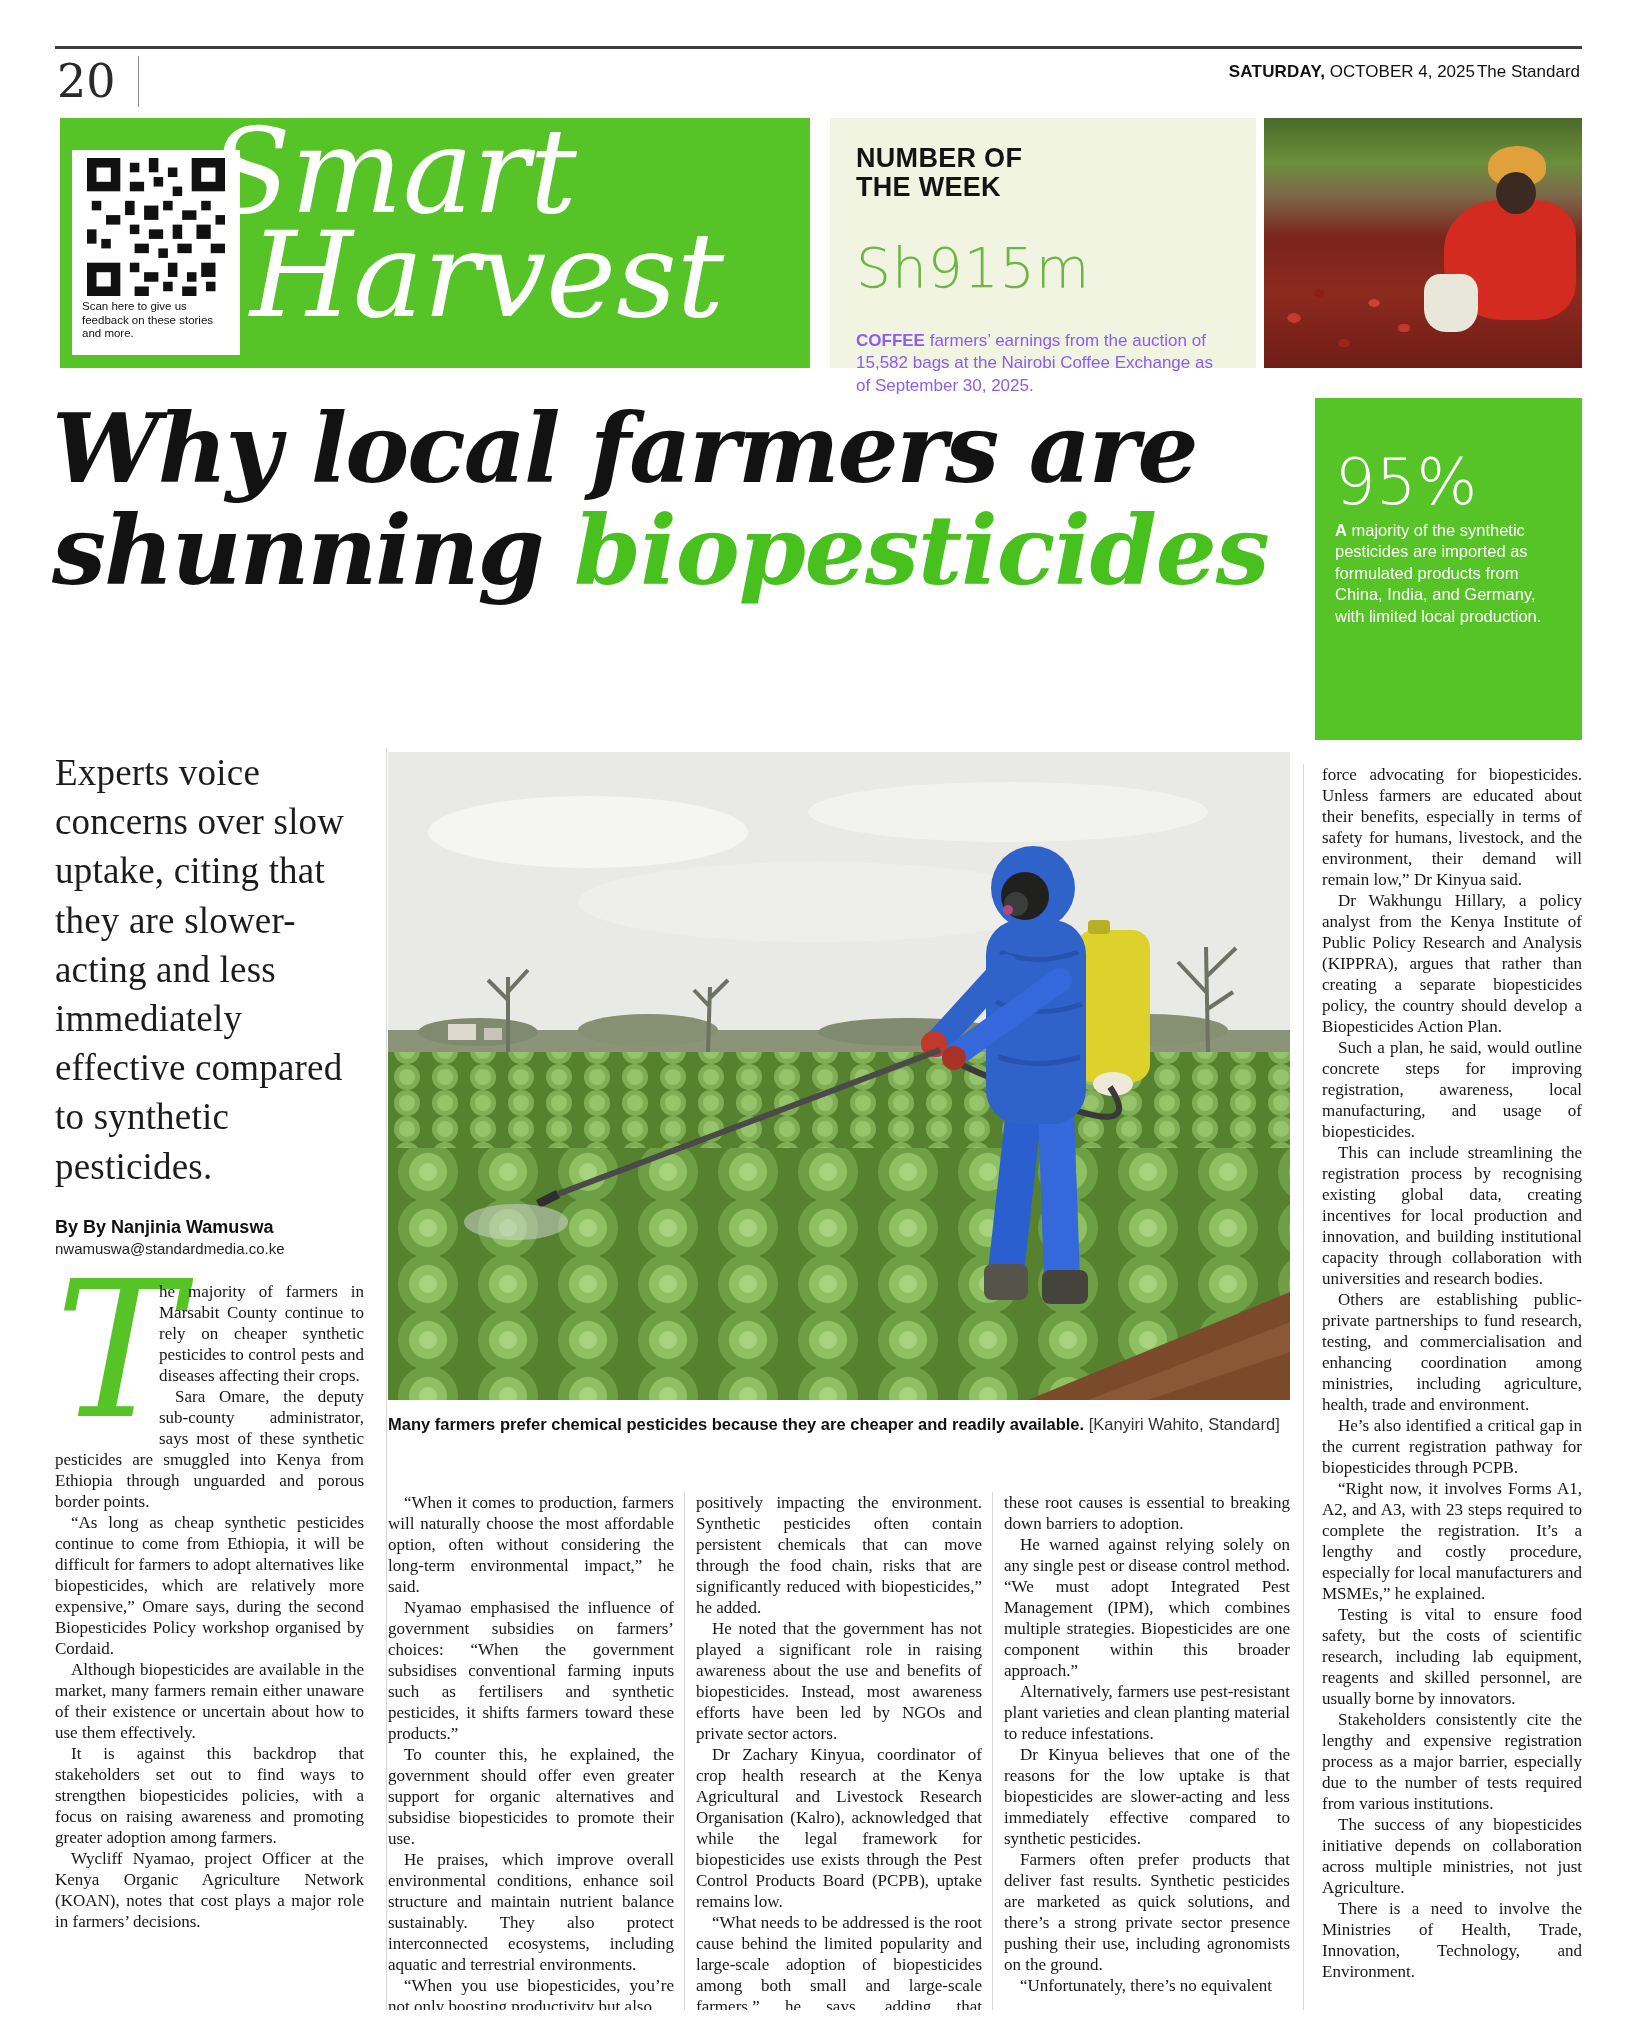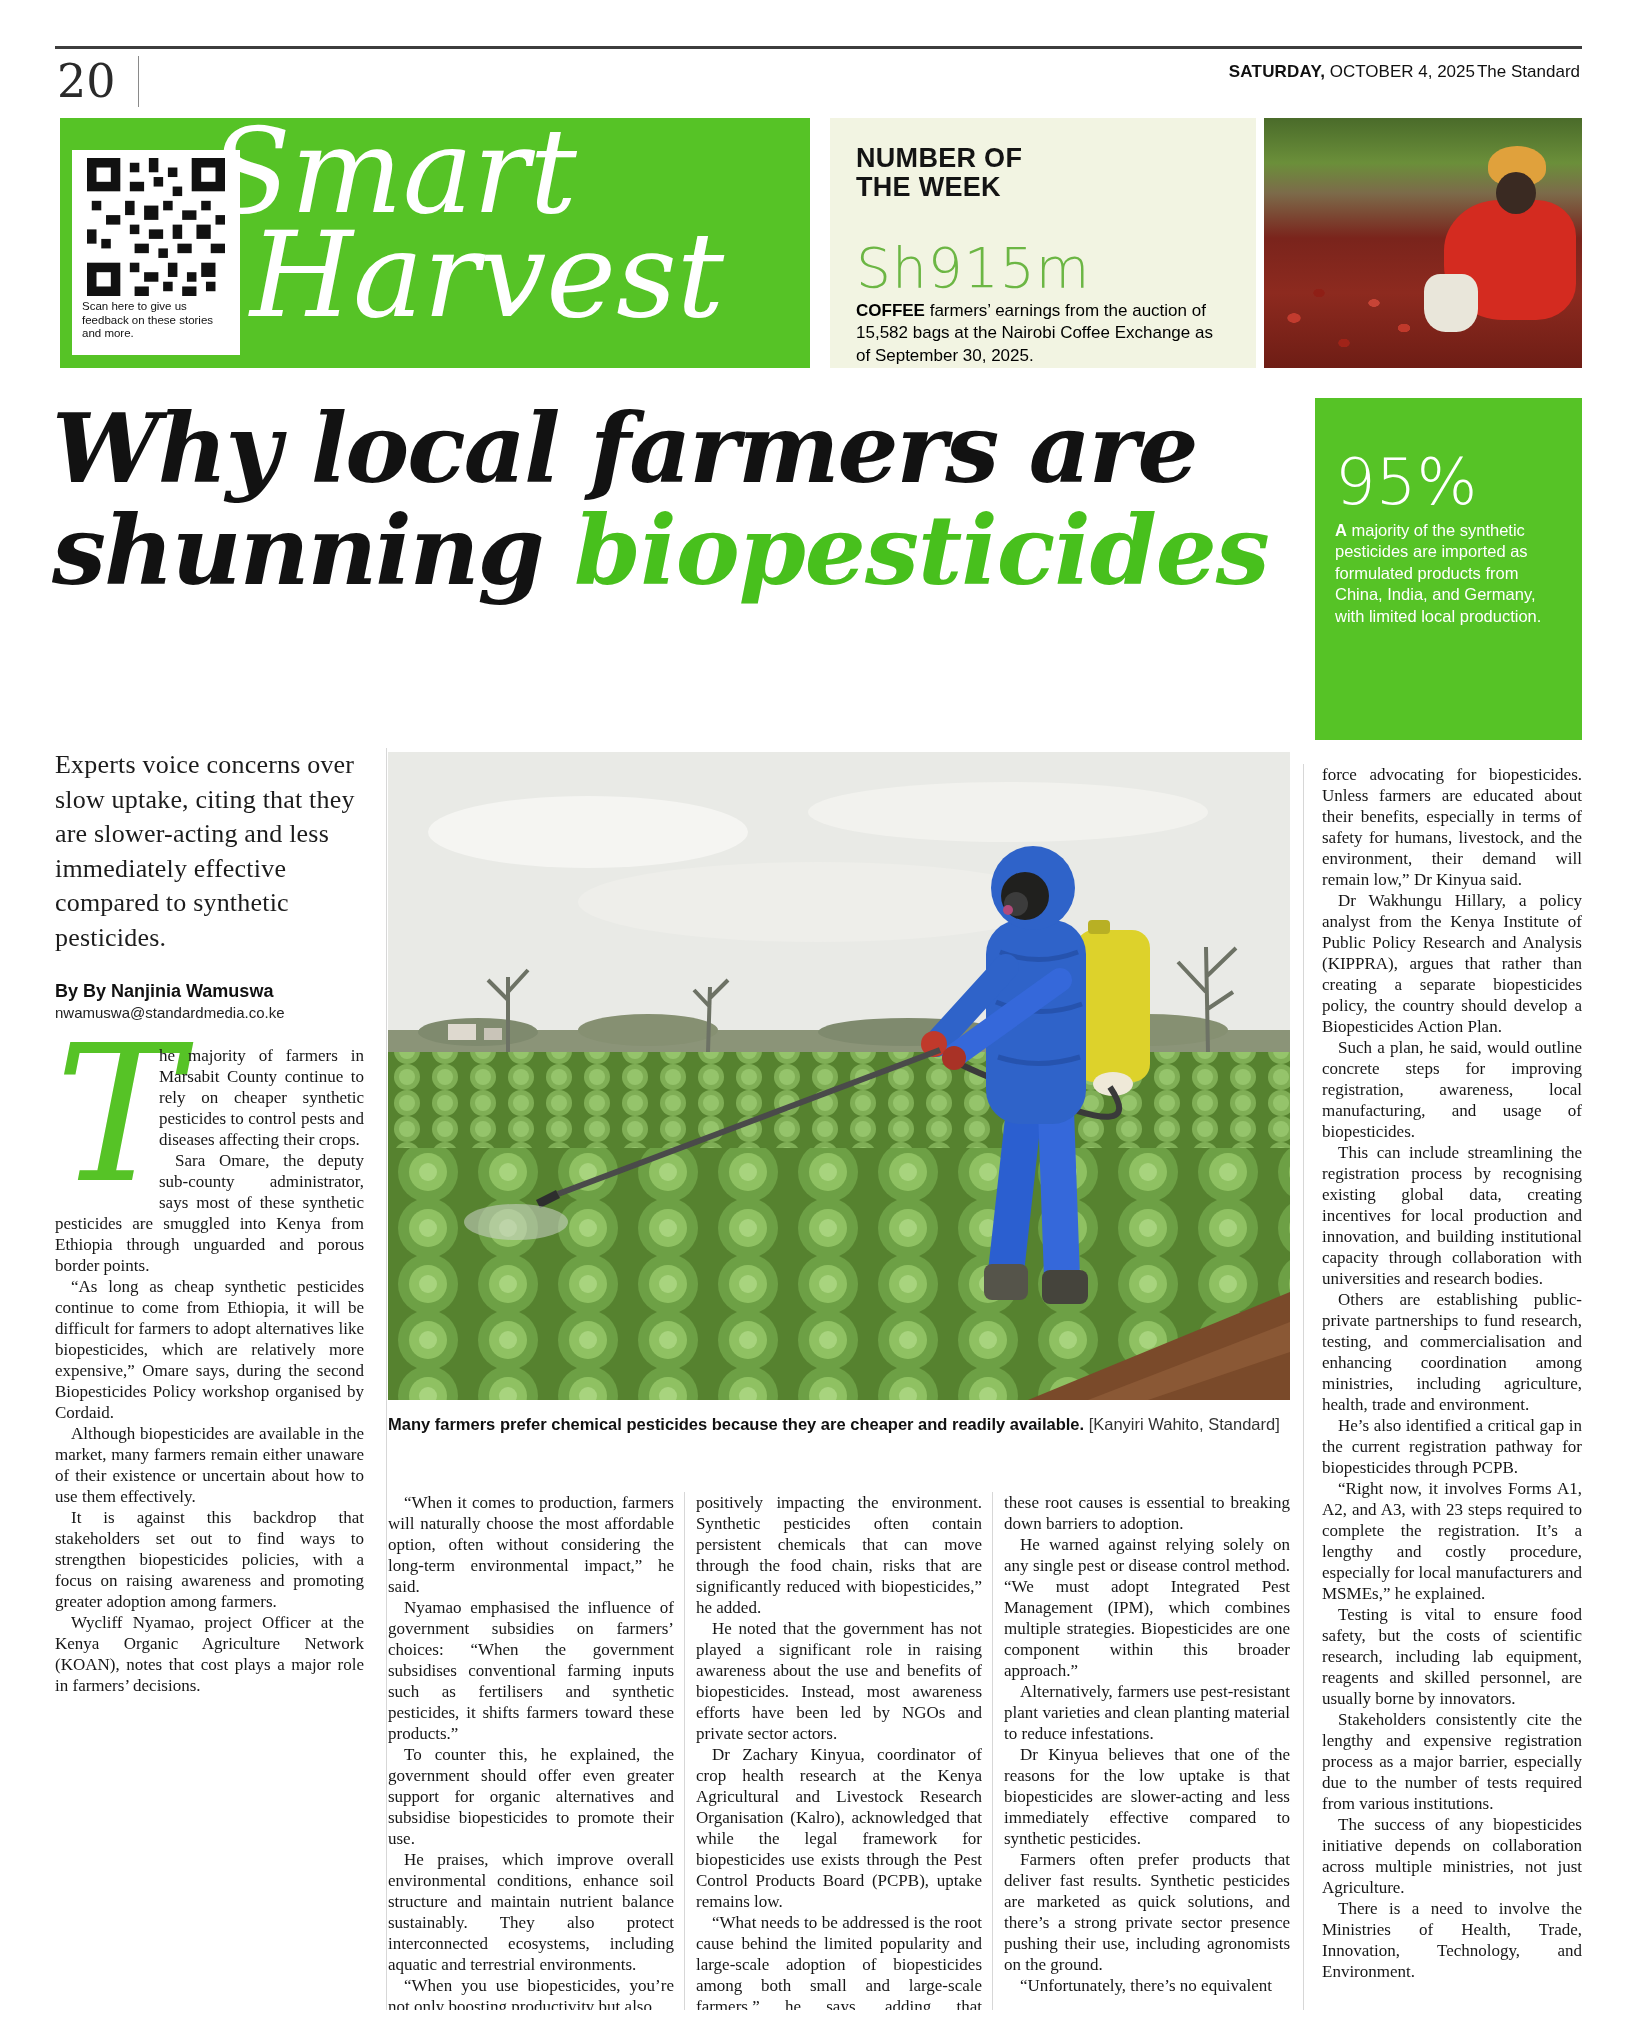--- a/index.html
+++ b/index.html
@@ -20,21 +20,21 @@
   
   .masthead { position:absolute; left:60px; top:118px; width:750px; height:250px; background:#56c326; }
   .mast-title { position:absolute; left:150px; top:2px; font-family:"DejaVu Serif", serif; font-style:italic; color:#ffffff; font-size:118px; line-height:.88; white-space:nowrap; }
   .mast-title .l2 { margin-left:40px; display:block; }
   .qr-box { position:absolute; left:12px; top:32px; width:168px; height:205px; background:#ffffff; padding:8px 10px; }
   .qr-box svg { display:block; margin:0 auto; }
   .qr-caption { font-family:"Liberation Sans", sans-serif; font-size:11.5px; line-height:1.18; color:#111; margin-top:4px; }
   .now-box { position:absolute; left:830px; top:118px; width:426px; height:250px; background:#f2f4e2; padding:26px 26px 0 26px; font-family:"Liberation Sans", sans-serif; }
   .now-label { font-size:27px; font-weight:bold; color:#141414; line-height:1.08; letter-spacing:.3px; }
   .now-value { margin-top:34px; font-family:"DejaVu Sans", sans-serif; font-weight:200; font-size:55px; color:#6cb644; letter-spacing:1px; }
-  .now-desc { margin-top:0; font-size:17px; line-height:1.3; color:#000000; }
+  .now-desc { margin-top:30px; font-size:17px; line-height:1.3; color:#8b5cf6; }
   .now-desc .b { font-weight:bold; }
   .coffee-photo { position:absolute; left:1264px; top:118px; width:318px; height:250px; overflow:hidden;
     background:
       radial-gradient(14px 10px at 30px 200px, #c23b2e 0 45%, transparent 50%),
       radial-gradient(12px 9px at 80px 225px, #a02318 0 45%, transparent 50%),
       radial-gradient(13px 9px at 140px 210px, #c0392b 0 45%, transparent 50%),
       radial-gradient(12px 9px at 55px 175px, #8f1f16 0 45%, transparent 50%),
       radial-gradient(12px 8px at 110px 185px, #c74436 0 45%, transparent 50%),
       linear-gradient(180deg, #4a6b2a 0%, #6b8f3a 18%, #7c6b4a 30%, #7a241c 48%, #8d2a1f 70%, #6e1d15 100%);
   }
@@ -45,21 +45,21 @@
   .cp-sack { position:absolute; right:98px; top:128px; width:54px; height:58px; background:#e9e6da; border-radius:30% 30% 40% 40%; }
   
   .headline { position:absolute; left:52px; top:398px; width:1245px; font-family:"DejaVu Serif", serif; font-style:italic; font-size:96px; line-height:1.06; color:#121212; letter-spacing:-2px; }
   .headline .green { color:#48c01d; font-weight:bold; letter-spacing:-1px; }
   .stat-box { position:absolute; left:1315px; top:398px; width:267px; height:342px; background:#56c326; color:#ffffff; padding:16px 20px; font-family:"Liberation Sans", sans-serif; }
   .stat-value { margin-top:36px; font-family:"DejaVu Sans", sans-serif; font-weight:200; font-size:64px; line-height:1; }
   .stat-text { margin-top:6px; font-size:16.5px; line-height:1.3; }
   .stat-text .b { font-weight:bold; }
   
   .left-col { position:absolute; left:55px; top:748px; width:332px; height:1262px; padding-right:22px; border-right:1px solid #d7d7d7; overflow:hidden; }
-  .standfirst { font-size:26px; line-height:1.33; color:#1c1c1c; letter-spacing:.2px; }
+  .standfirst { font-size:37px; line-height:1.33; color:#1c1c1c; letter-spacing:.2px; }
   .byline { margin-top:26px; font-family:"Liberation Sans", sans-serif; }
   .byline .name { font-weight:bold; font-size:18px; color:#111; }
   .byline .email { font-size:15px; color:#222; margin-top:2px; }
   .bodytext { font-size:17px; line-height:21px; text-align:justify; color:#161616; }
   .left-col .bodytext { margin-top:24px; }
   .bodytext p { text-indent:16px; }
   .bodytext p.noindent { text-indent:0; }
   .dropcap { float:left; width:104px; height:148px; font-family:"DejaVu Serif", serif; font-style:italic; font-size:190px; line-height:.74; color:#56c326; }
   
   .photo-block { position:absolute; left:388px; top:752px; width:902px; }

